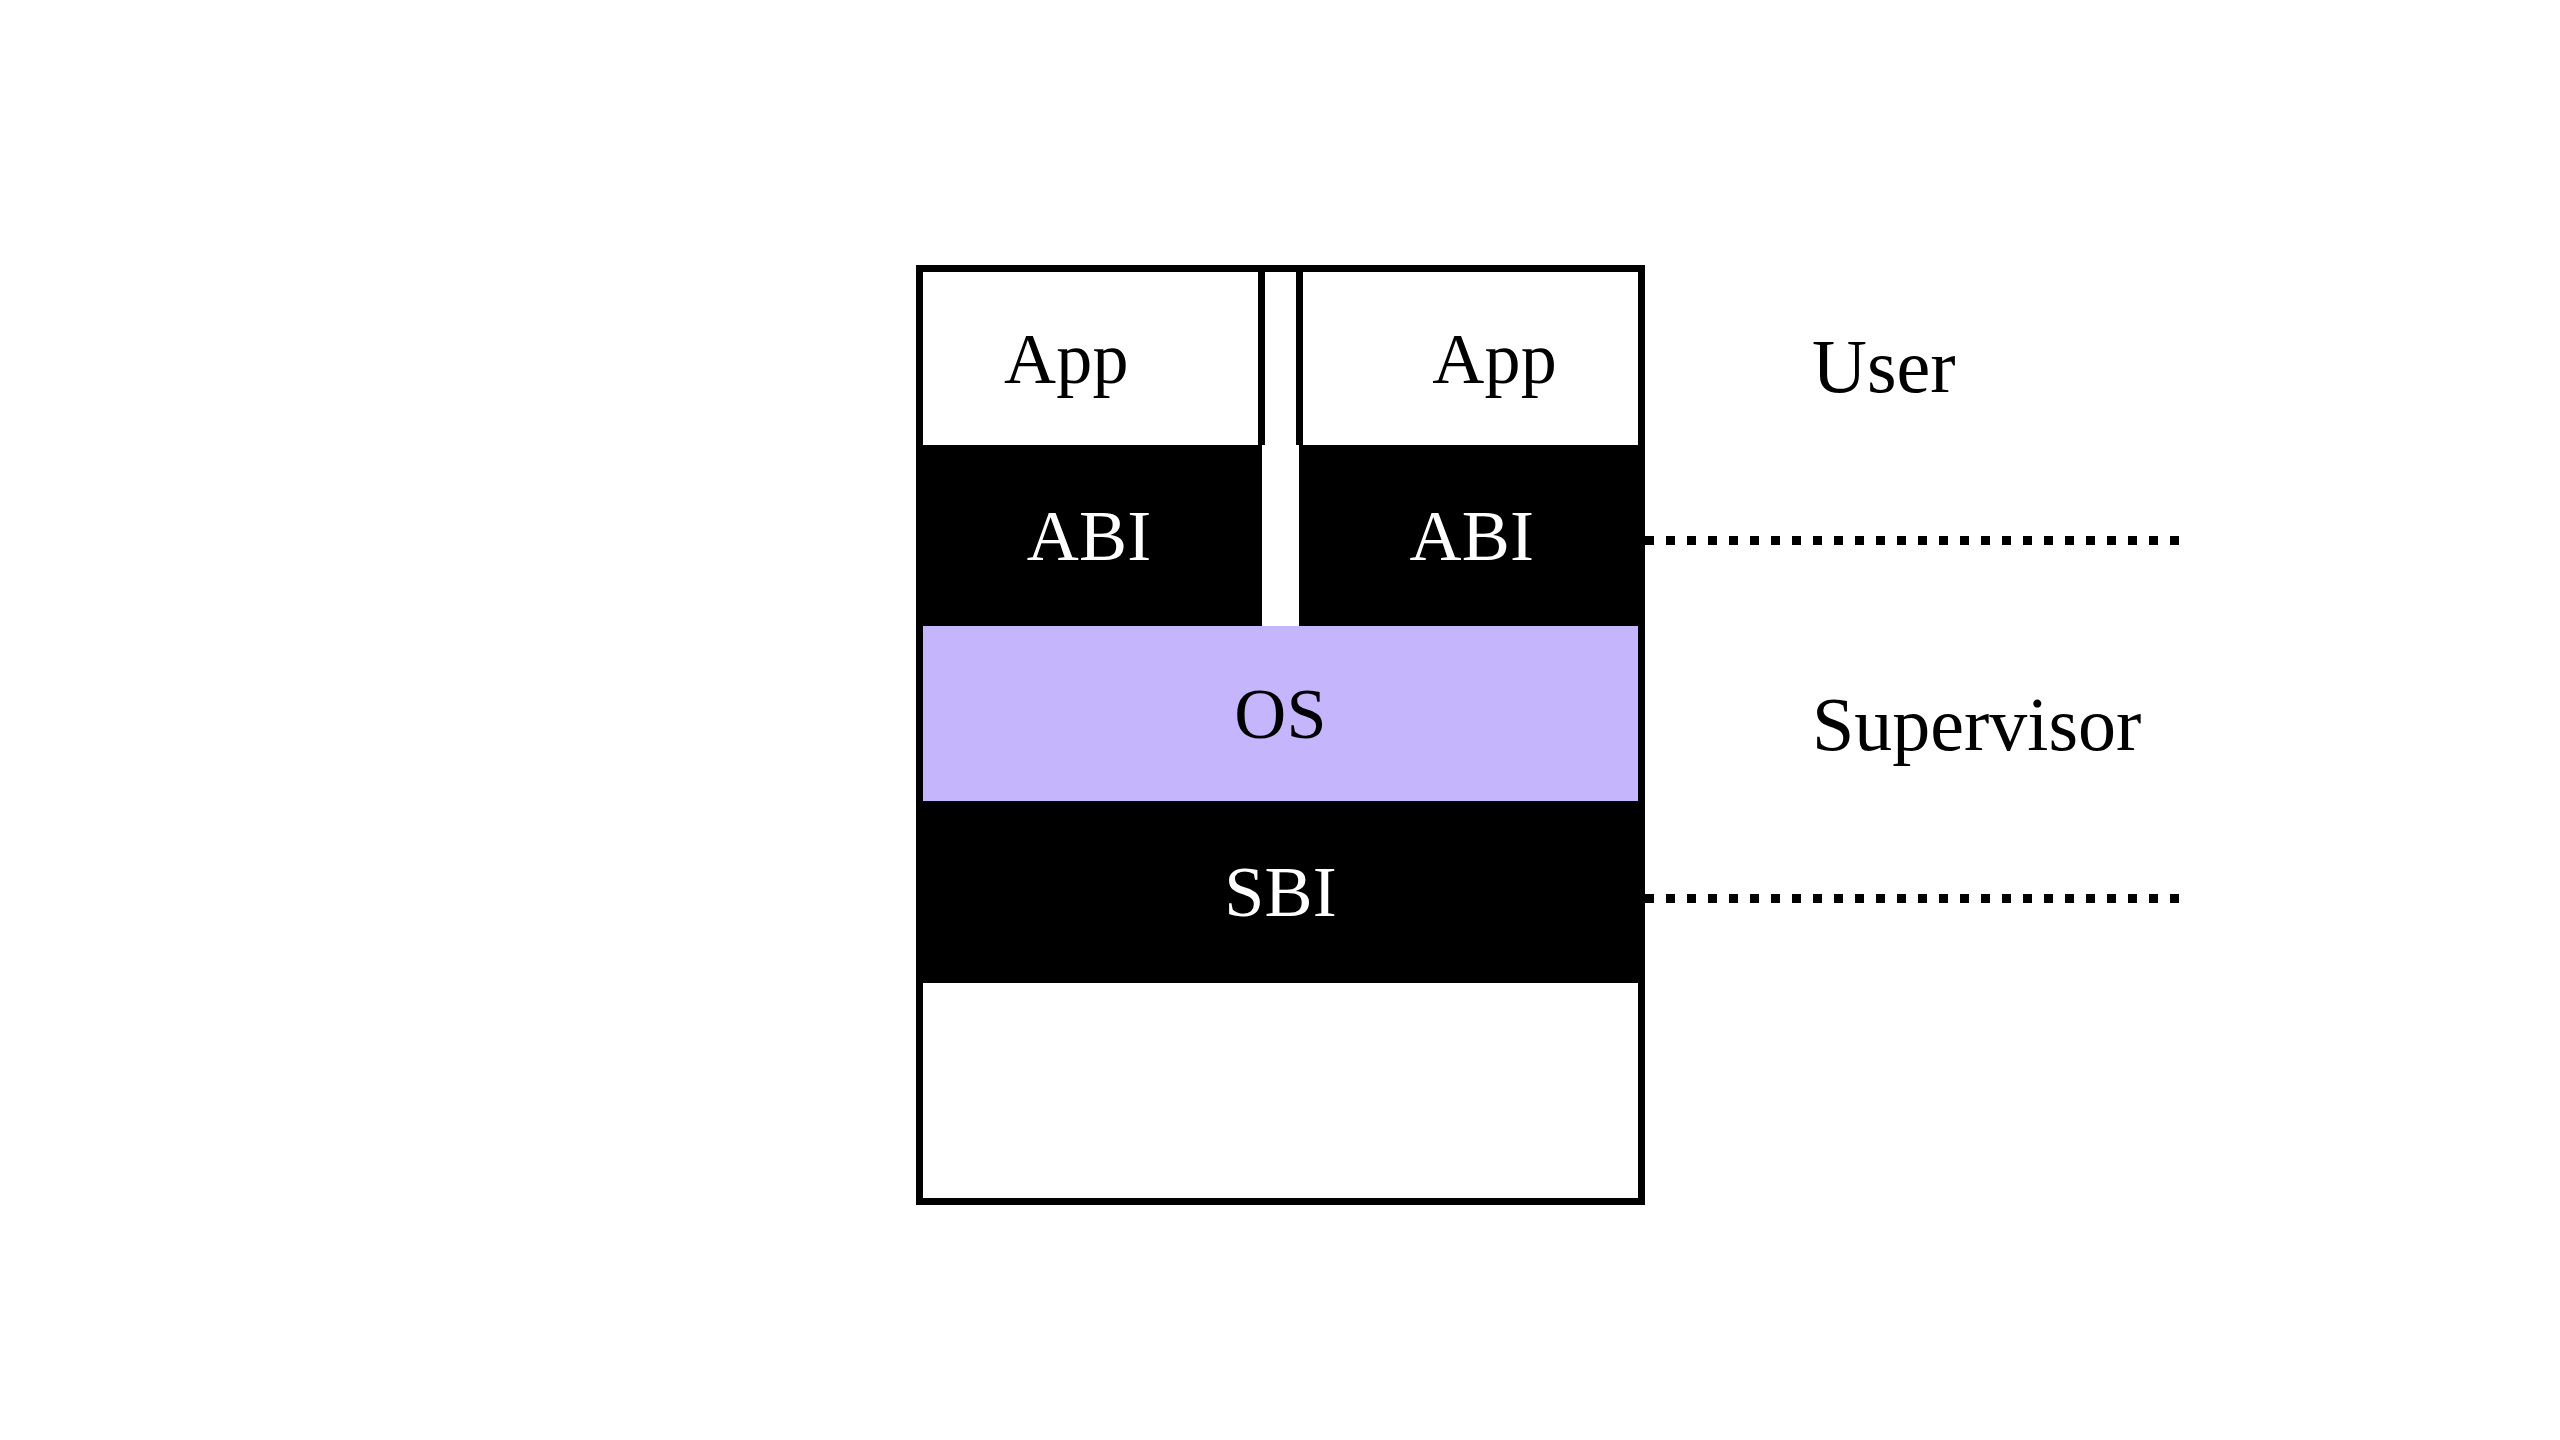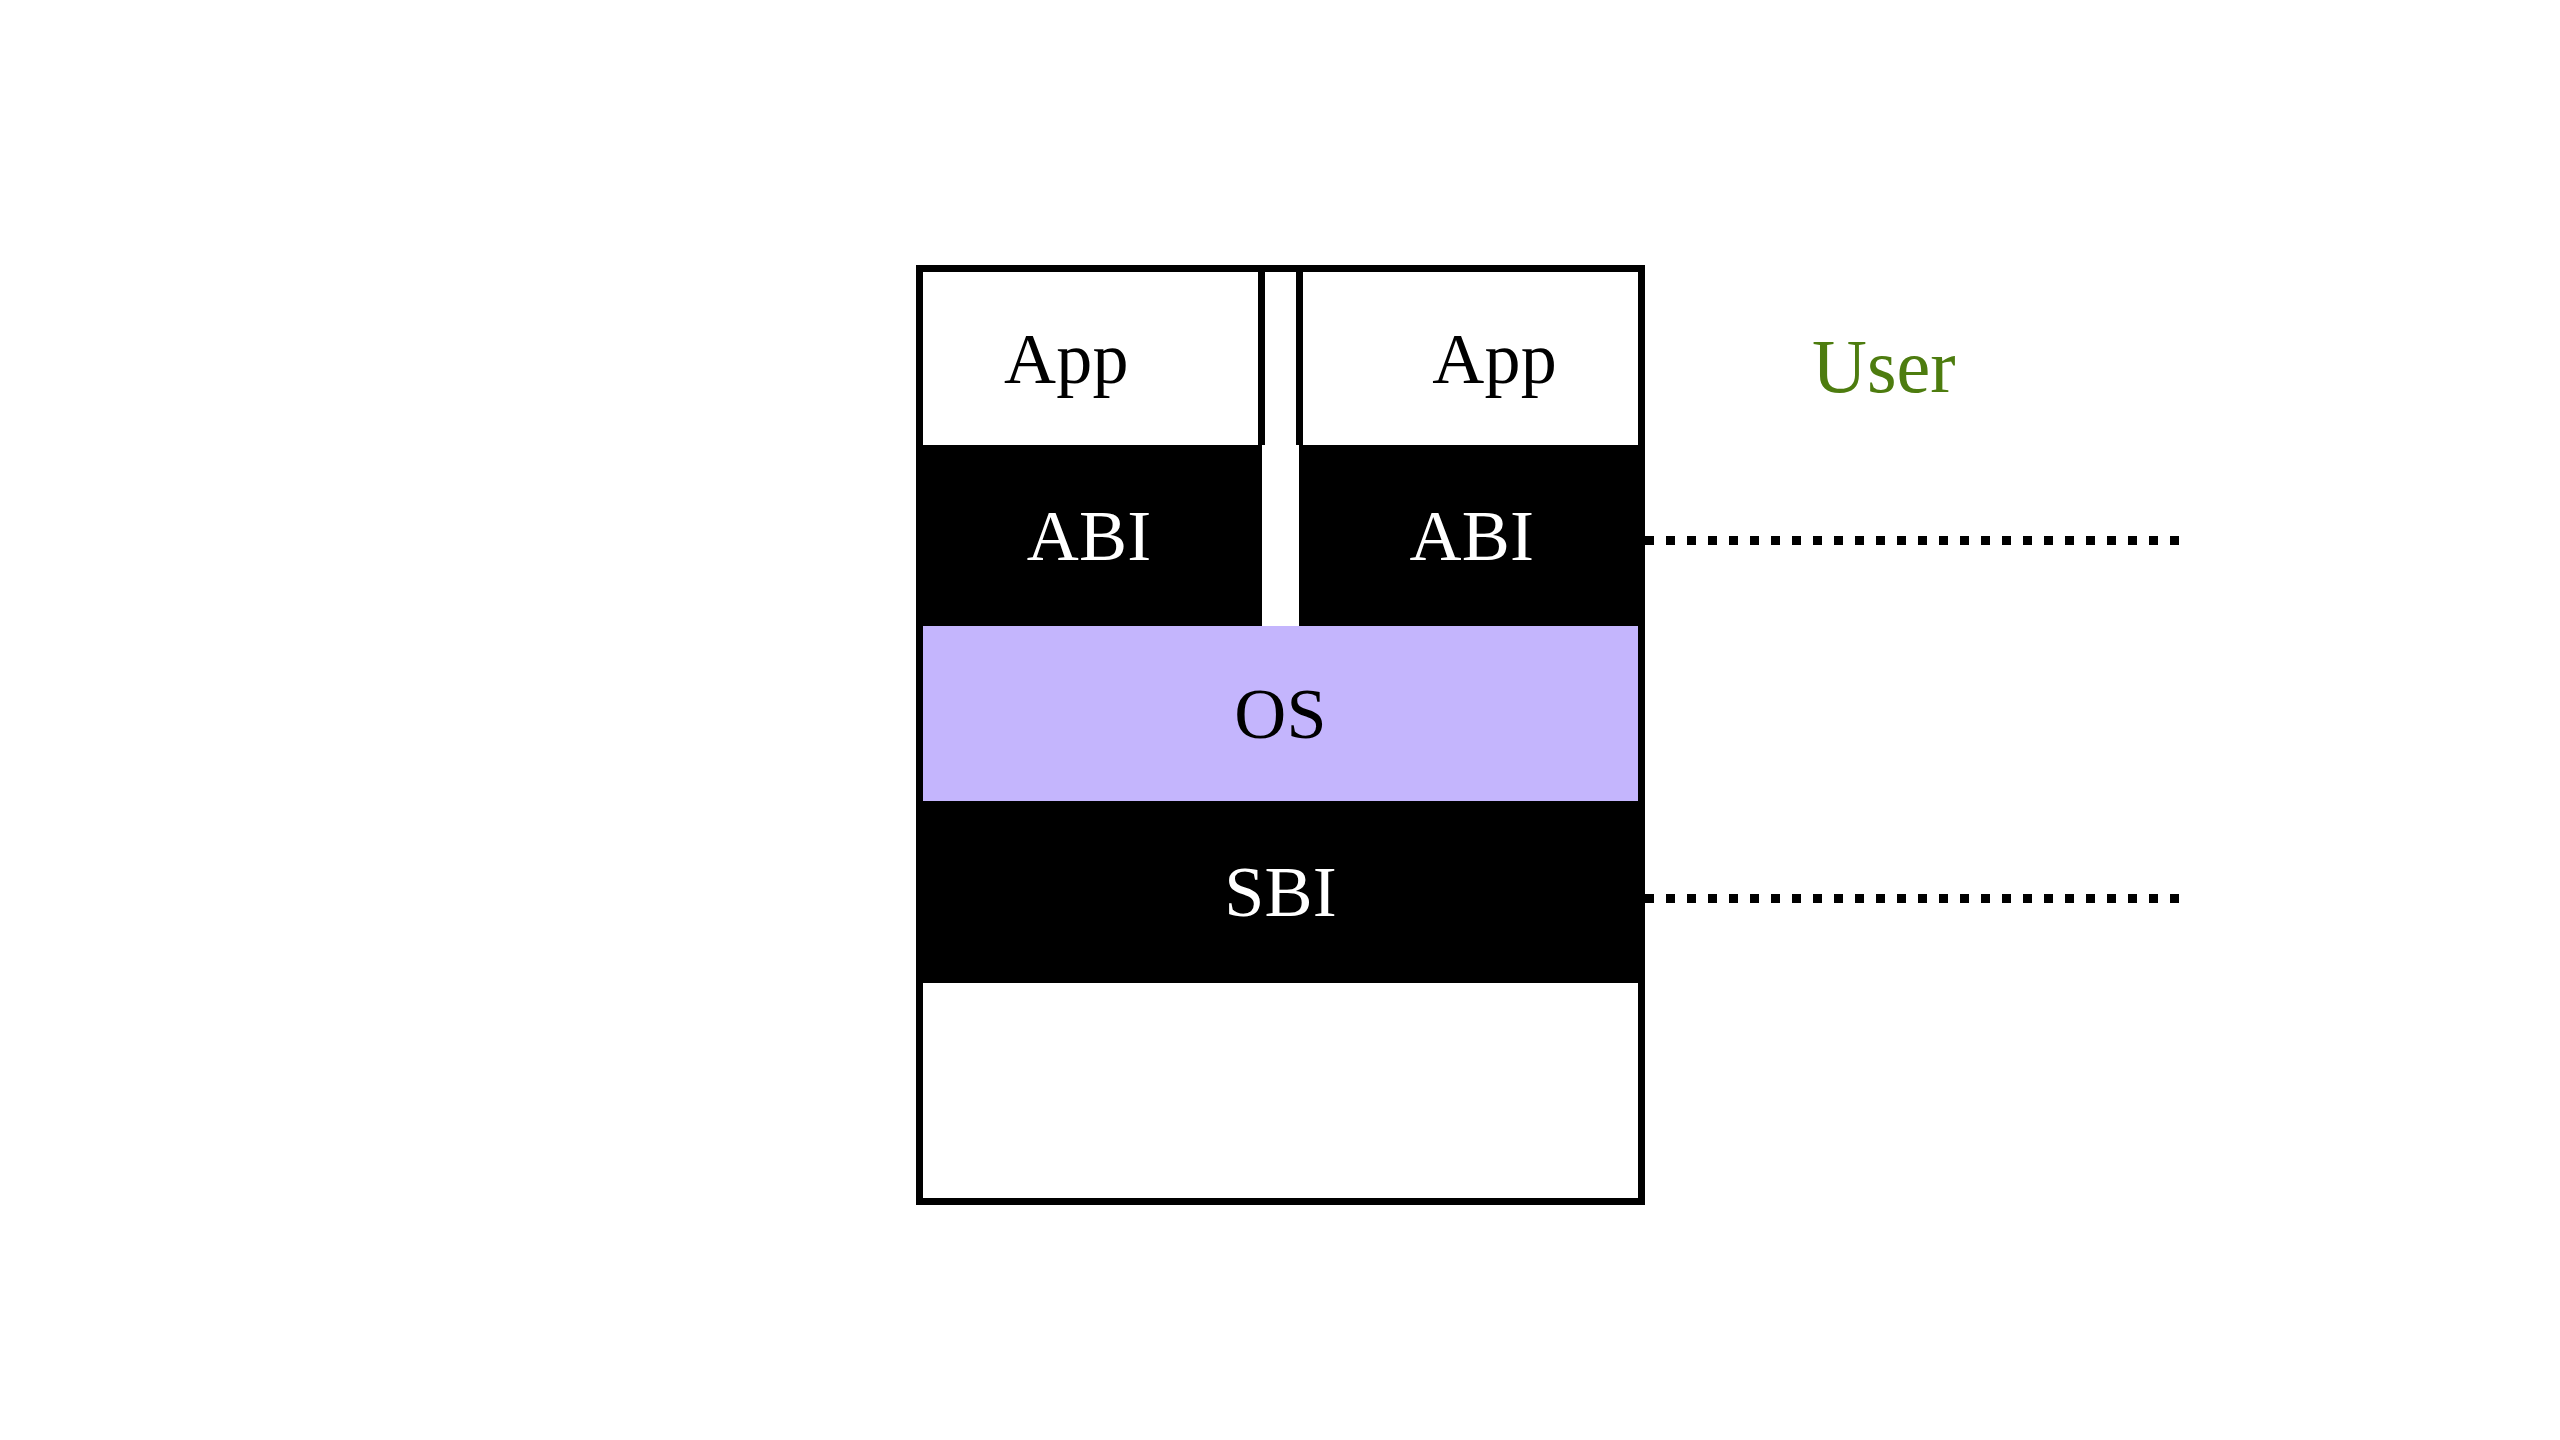--- a/index.html
+++ b/index.html
@@ -100,21 +100,21 @@
     white-space: nowrap;
   }
   .label-text.on-black { color: #ffffff; }
   .label-text.on-white { color: #000000; }
 
   
   .mode-label {
     position: absolute;
     font-size: 76px;
     line-height: 1;
-    color: #4d7c0f;
+    color: #000000;
     white-space: nowrap;
   }
   .mode-user       { left: 1812px; top: 328px; }
   .mode-supervisor { left: 1812px; top: 686px; }
   .mode-machine    { left: 1812px; top: 1060px; }
 
   
   .dotted-rule {
     position: absolute;
     left: 1645px;
@@ -166,14 +166,15 @@
       <span class="label-text on-black">SBI</span>
     </div>
 
 
   </div>
 
   <div class="dotted-rule rule-abi"></div>
   <div class="dotted-rule rule-sbi"></div>
 
   <div class="mode-label mode-user">User</div>
+  <div class="mode-label mode-supervisor">Supervisor</div>
 
 </div>
 
 </body></html>

